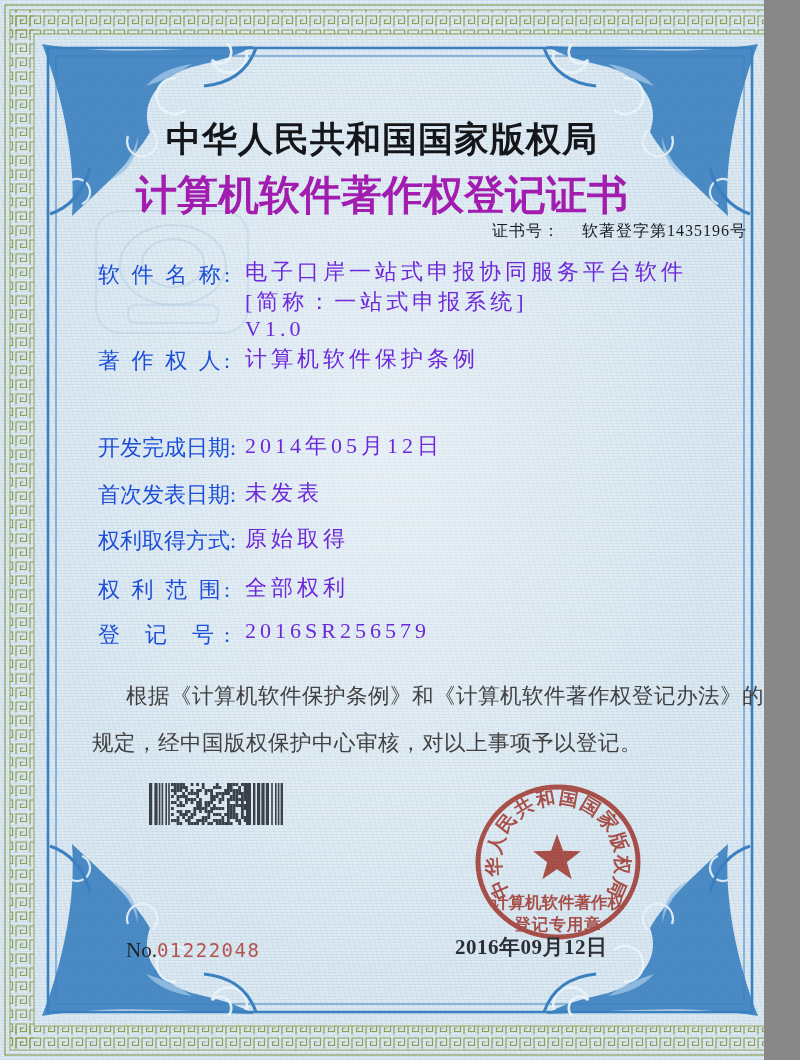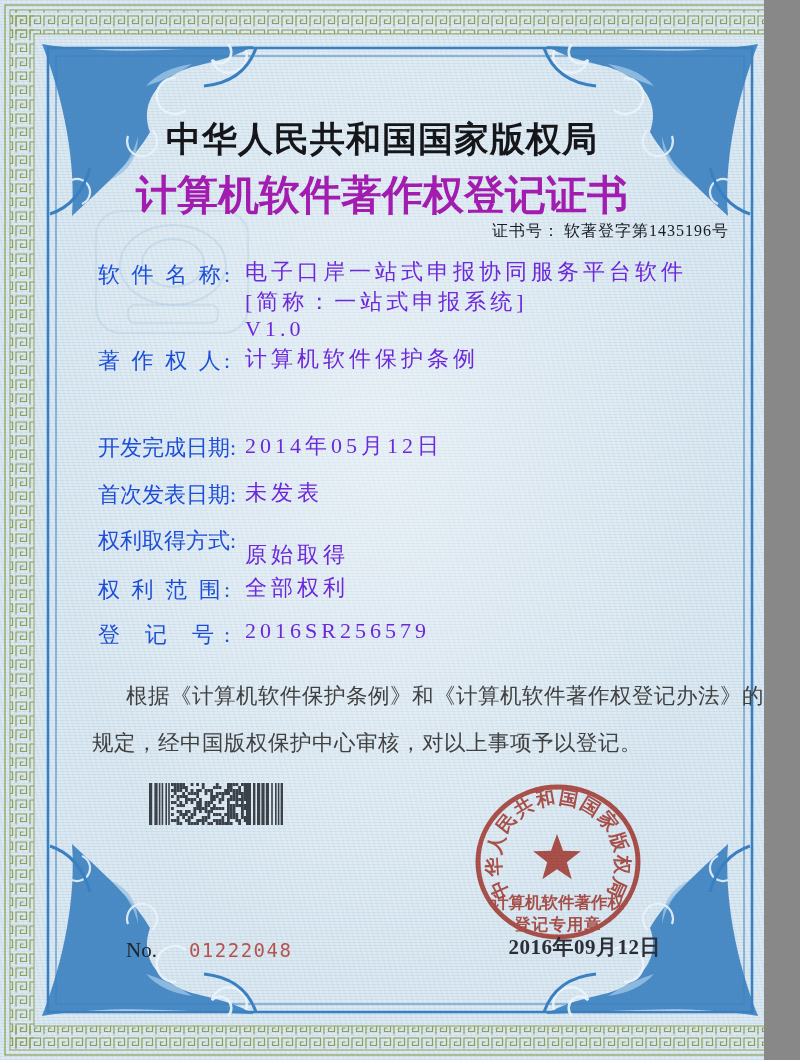--- a/index.html
+++ b/index.html
@@ -28,32 +28,32 @@
   .wm .r2{position:absolute;left:44px;top:26px;width:60px;height:46px;border-radius:50%;
       border:2px solid rgba(150,185,215,.55);}
   .wm .r3{position:absolute;left:30px;top:92px;width:88px;height:16px;border-radius:8px;
       border:2px solid rgba(150,185,215,.45);}
   
   .t1{position:absolute;left:0;right:0;top:116px;text-align:center;
       font-size:35px;font-weight:600;letter-spacing:1px;color:#15161a;}
   .t2{position:absolute;left:0;right:0;top:168px;text-align:center;
       font-size:41px;font-weight:700;letter-spacing:0px;color:#a21caf;}
   .certno{position:absolute;left:492px;top:221px;font-size:16px;letter-spacing:1px;color:#1a1c22;}
-  .certno .v{margin-left:4px;}
+  .certno .v{margin-left:22px;}
   
   .flabel{position:absolute;left:98px;width:132px;display:inline-block;
       font-size:22px;color:#1d4ed8;text-align:justify;text-align-last:justify;white-space:nowrap;}
   .fvalue{position:absolute;left:245px;font-size:22px;letter-spacing:4px;color:#6d28d9;white-space:nowrap;}
   .statement{position:absolute;font-size:21.5px;letter-spacing:.5px;color:#404040;white-space:nowrap;}
   
-  .issue-date{position:absolute;left:455px;top:933px;width:206px;text-align:right;
+  .issue-date{position:absolute;left:455px;top:933px;width:206px;text-align:left;
       font-size:21px;font-weight:700;letter-spacing:.5px;color:#2c2e36;}
   .serial{position:absolute;left:126px;top:938px;font-size:21px;color:#22242a;}
   .serial .num{font-family:"DejaVu Sans Mono","Liberation Mono",monospace;
-      font-size:19px;color:var(--serial-red);letter-spacing:1.5px;margin-left:32px;}
+      font-size:19px;color:var(--serial-red);letter-spacing:1.5px;margin-left:0;}
   .seal-svg{position:absolute;left:0;top:0;mix-blend-mode:multiply;}
   #bc{position:absolute;left:149px;top:783px;}
 </style>
 </head>
 <body>
 
 <div class="page">
   <div class="texture"></div>
 
   <svg class="deco" width="800" height="1060" viewBox="0 0 800 1060">
@@ -113,21 +113,21 @@
   <span class="flabel" style="top:346px">著 作 权 人:</span>
   <span class="fvalue" style="top:344px">计算机软件保护条例</span>
 
   <span class="flabel" style="top:433px">开发完成日期:</span>
   <span class="fvalue" style="top:431px">2014年05月12日</span>
 
   <span class="flabel" style="top:480px">首次发表日期:</span>
   <span class="fvalue" style="top:478px">未发表</span>
 
   <span class="flabel" style="top:526px">权利取得方式:</span>
-  <span class="fvalue" style="top:540px">原始取得</span>
+  <span class="fvalue" style="top:524px">原始取得</span>
 
   <span class="flabel" style="top:575px">权 利 范 围:</span>
   <span class="fvalue" style="top:573px">全部权利</span>
 
   <span class="flabel" style="top:620px">登 记 号:</span>
   <span class="fvalue" style="top:618px">2016SR256579</span>
 
   <div class="statement" style="left:126px;top:681px">根据《计算机软件保护条例》和《计算机软件著作权登记办法》的</div>
   <div class="statement" style="left:92px;top:728px">规定，经中国版权保护中心审核，对以上事项予以登记。</div>
 

